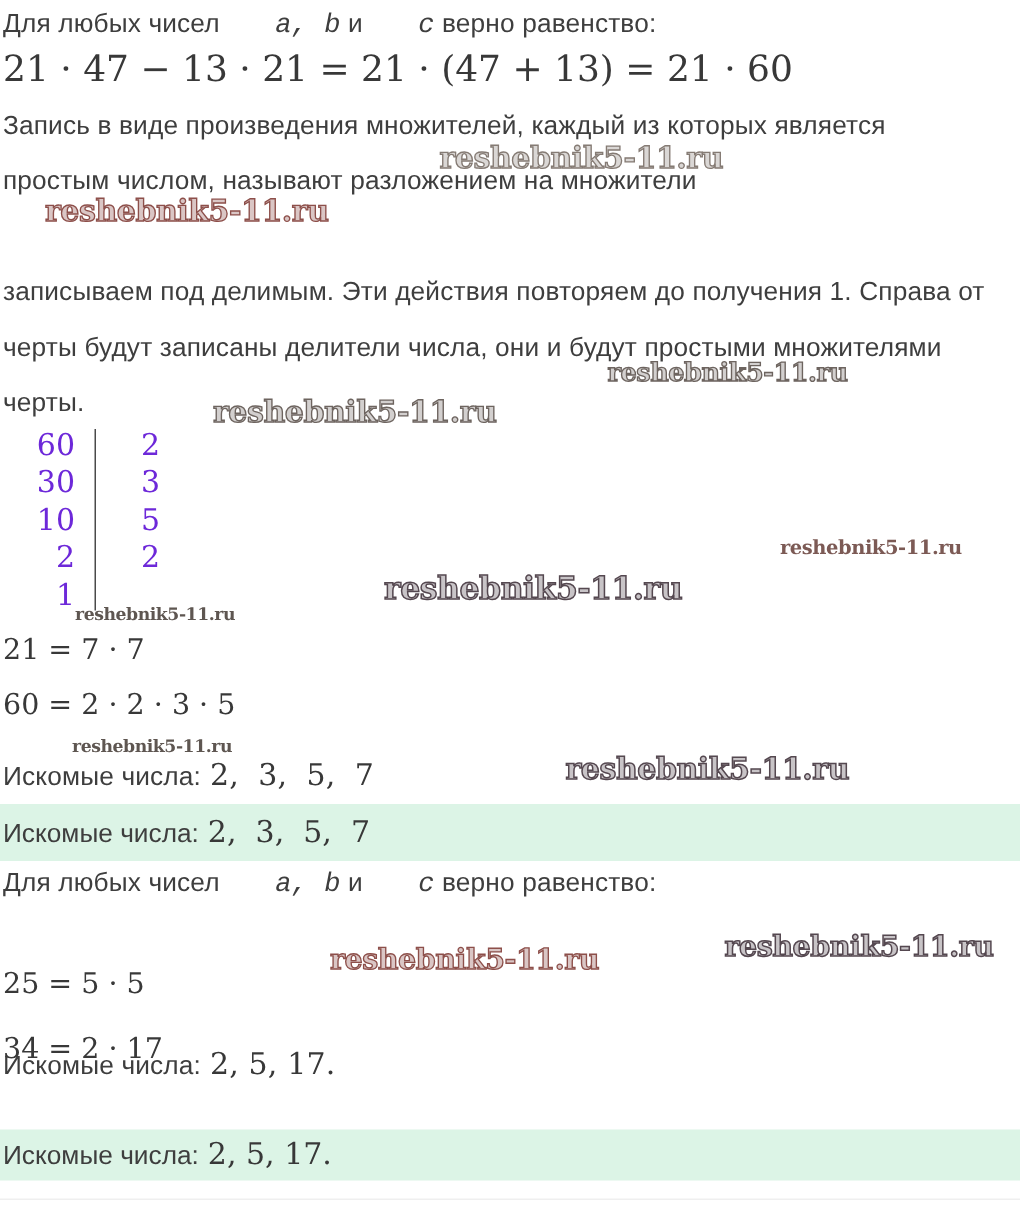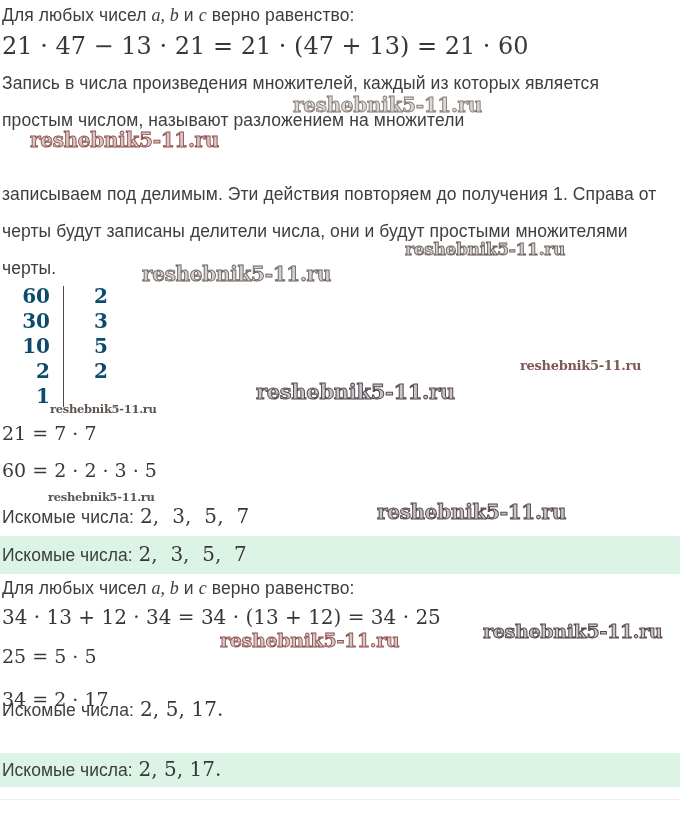--- a/index.html
+++ b/index.html
@@ -2,38 +2,38 @@
 <html><head>
 <meta charset="utf-8">
 <style>
   html,body{margin:0;padding:0;background:#ffffff;}
   .page{
     position:relative;width:680px;height:820px;background:#ffffff;overflow:hidden;
     font-family:"Liberation Sans",sans-serif;color:#3e3e3e;
   }
   .txt{position:absolute;left:2px;font-size:17.5px;white-space:pre;letter-spacing:0.1px;}
   .math{position:absolute;left:2px;font-family:"DejaVu Serif",serif;font-size:19px;color:#383838;white-space:pre;}
-  .mvar{font-family:Liberation Serif, serif;font-style:italic;font-size:18px;}
+  .mvar{font-family:Liberation Mono, monospace;font-style:italic;font-size:18px;margin-left:32px;}
   .nums{font-family:"DejaVu Serif",serif;font-size:20px;color:#383838;white-space:pre;margin-left:6px;}
 
   
   .wm{
     position:absolute;font-family:"DejaVu Serif",serif;font-weight:700;white-space:nowrap;
     letter-spacing:-0.3px;
   }
   .wm-light{color:rgba(133,123,116,0.30);-webkit-text-stroke:0.9px #857b74;}
   .wm-gray{color:rgba(109,100,95,0.30);-webkit-text-stroke:0.9px #6d645f;}
   .wm-dark{color:rgba(85,72,80,0.32);-webkit-text-stroke:1px #554850;}
   .wm-maroon{color:rgba(141,79,74,0.32);-webkit-text-stroke:0.9px #8d4f4a;}
   .wm-solid{color:#5e5651;-webkit-text-stroke:0;}
   .wm-solid-maroon{color:#7c5a55;-webkit-text-stroke:0;}
 
   
   .facttable{position:absolute;left:20px;top:284px;width:150px;height:126px;}
-  .fcell{position:absolute;font-family:"DejaVu Serif",serif;font-size:20px;color:#0c4a6e;font-weight:bold;}
+  .fcell{position:absolute;font-family:"DejaVu Serif",serif;font-size:20px;color:#6d28d9;}
   .fcell.left{left:0;width:30px;text-align:right;}
   .fcell.right{left:74px;}
   .fdivider{position:absolute;left:43px;top:2px;height:121px;border-left:1.6px solid #4a4a4a;}
 
   
   .hl{
     position:absolute;left:0;width:680px;background:#dcf4e6;
     display:flex;align-items:baseline;padding-left:2px;box-sizing:border-box;
   }
   .hl-inner{display:flex;align-items:baseline;transform:translateY(6px);}
@@ -43,21 +43,21 @@
 </style>
 </head>
 <body>
 
 <div class="page">
 
   <div class="txt" style="top:5px"><span>Для любых чисел </span><span class="mvar">a, b</span><span> и </span><span class="mvar">c</span><span> верно равенство:</span></div>
 
   <div class="math" style="top:32px;font-size:24px">21 · 47 − 13 · 21 = 21 · (47 + 13) = 21 · 60</div>
 
-  <div class="txt" style="top:73px">Запись в числа произведения множителей, каждый из которых является</div>
+  <div class="txt" style="top:73px">Запись в виде произведения множителей, каждый из которых является</div>
   <div class="wm wm-light" style="left:293px;top:93px;font-size:20px">reshebnik5-11.ru</div>
   <div class="txt" style="top:110px">простым числом, называют разложением на множители</div>
   <div class="wm wm-maroon" style="left:30px;top:128px;font-size:20px">reshebnik5-11.ru</div>
 
   <div class="txt" style="top:184px">записываем под делимым. Эти действия повторяем до получения 1. Справа от</div>
   <div class="txt" style="top:221px">черты будут записаны делители числа, они и будут простыми множителями</div>
   <div class="wm wm-gray" style="left:405px;top:239px;font-size:17px">reshebnik5-11.ru</div>
   <div class="txt" style="top:258px">черты.</div>
   <div class="wm wm-gray" style="left:142px;top:262px;font-size:20px">reshebnik5-11.ru</div>
 
@@ -87,21 +87,20 @@
 
   <div class="hl" style="top:536px;height:38px">
     <div class="hl-inner">
         <span class="label">Искомые числа:</span>
         <span class="nums">2,  3,  5,  7</span>
       </div>
   </div>
 
   <div class="txt" style="top:578px"><span>Для любых чисел </span><span class="mvar">a, b</span><span> и </span><span class="mvar">c</span><span> верно равенство:</span></div>
 
-  <div class="math" style="top:605px;font-size:20px">34 · 13 + 12 · 34 = 34 · (13 + 12) = 34 · 25</div>
   <div class="wm wm-dark" style="left:483px;top:620px;font-size:19px">reshebnik5-11.ru</div>
   <div class="wm wm-maroon" style="left:220px;top:629px;font-size:19px">reshebnik5-11.ru</div>
 
   <div class="math" style="top:645px">25 = 5 · 5</div>
   <div class="math" style="top:688px">34 = 2 · 17</div>
 
   <div class="txt" style="top:697px"><span>Искомые числа:</span><span class="nums">2, 5, 17.</span></div>
 
   <div class="hl" style="top:753px;height:34px">
     <div class="hl-inner" style="transform:translateY(4px)">

